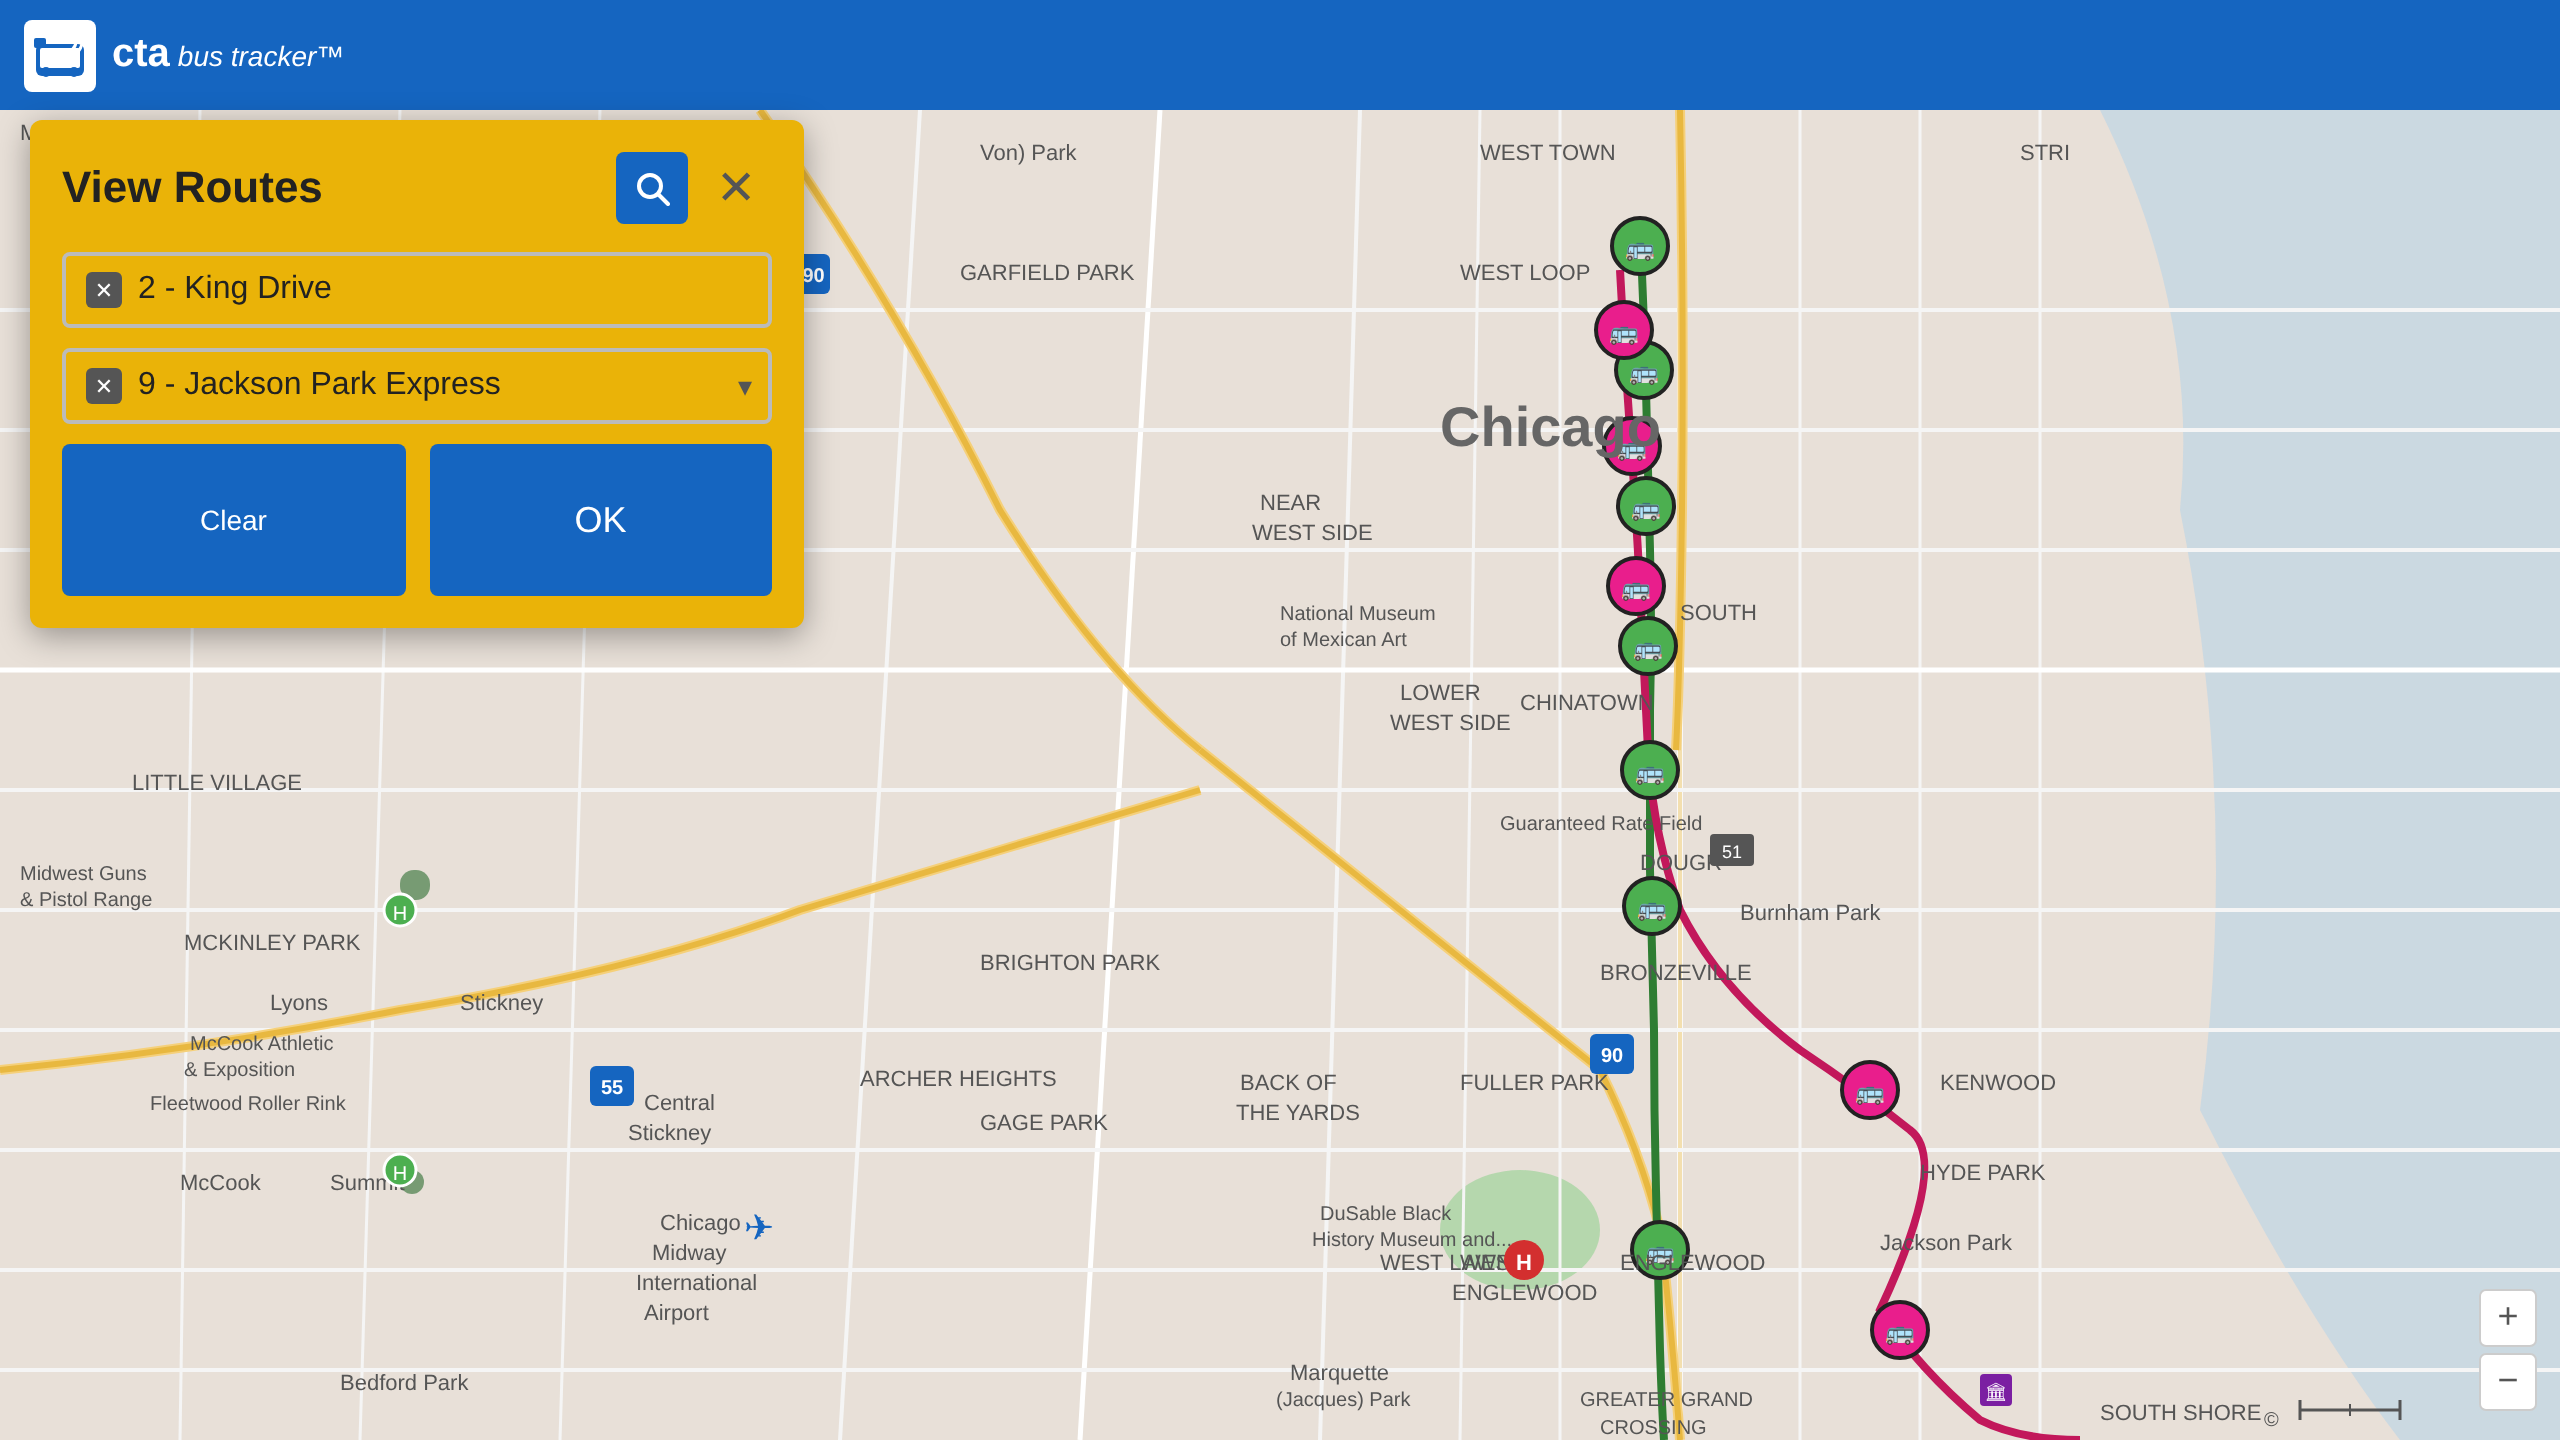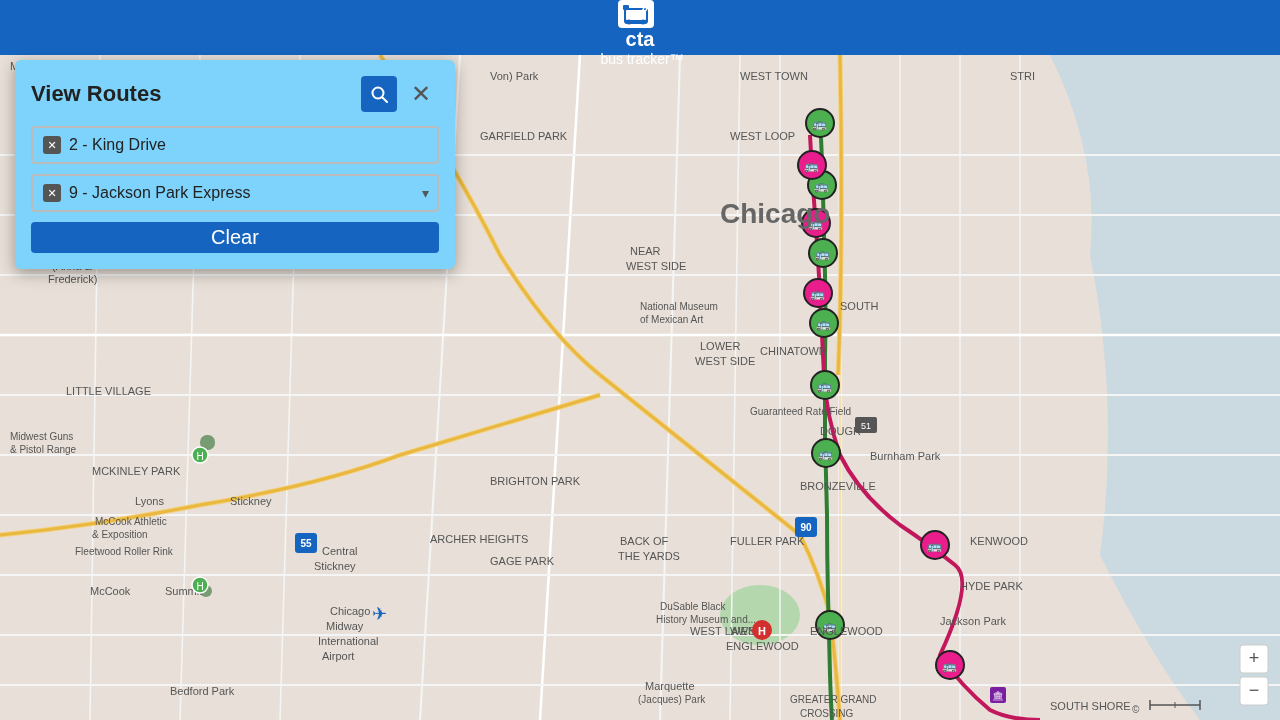--- a/index.html
+++ b/index.html
@@ -6,41 +6,41 @@
     body { width: 1280px; height: 720px; overflow: hidden; font-family: Arial, sans-serif; position: relative; }
 
     
     #header {
       position: absolute;
       top: 0; left: 0; right: 0;
       height: 55px;
       background: #1565C0;
       display: flex;
       align-items: center;
-      padding: 0 12px;
+      padding: 12px 12px;
       z-index: 100;
-      flex-direction: column;
     }
     #header .logo-icon {
       width: 36px; height: 36px;
       background: white;
       border-radius: 4px;
       margin-right: 8px;
       display: flex; align-items: center; justify-content: center;
       font-size: 18px; font-weight: bold; color: #1565C0;
     }
     #header .brand-text {
       color: white;
       font-size: 20px;
       font-weight: bold;
     }
     #header .brand-sub {
       color: white;
       font-size: 14px;
       margin-left: 4px;
+      font-style: italic;
     }
 
     
     #map-bg {
       position: absolute;
       top: 55px; left: 0; right: 0; bottom: 0;
       background: #e8e0d8;
       overflow: hidden;
     }
 
@@ -63,22 +63,22 @@
       font-weight: bold;
       z-index: 50;
       border-radius: 2px;
     }
 
     
     #routes-panel {
       position: absolute;
       top: 60px;
       left: 15px;
-      width: 440px;
-      background: #7dd3fc;
+      width: 387px;
+      background: #eab308;
       border-radius: 6px;
       box-shadow: 0 4px 16px rgba(0,0,0,0.35);
       z-index: 201;
       padding: 16px;
     }
 
     
     #routes-panel .panel-header {
       display: flex;
       align-items: center;
@@ -171,22 +171,22 @@
       display: flex;
       gap: 12px;
       margin-top: 4px;
     }
     .btn-clear {
       flex: 1;
       background: #1565C0;
       color: white;
       border: none;
       border-radius: 4px;
-      padding: 4px 0;
-      font-size: 20px;
+      padding: 30px 0;
+      font-size: 14px;
       cursor: pointer;
       font-weight: 500;
     }
     .btn-ok {
       flex: 1;
       background: #1565C0;
       color: white;
       border: none;
       border-radius: 4px;
       padding: 14px 0;
@@ -447,14 +447,15 @@
   </div>
 
   <div class="route-tag-2">
     <span class="tag-x">✕</span>
     <span>9 - Jackson Park Express</span>
     <span class="tag-arrow">▾</span>
   </div>
 
   <div class="panel-btns">
     <button class="btn-clear">Clear</button>
+    <button class="btn-ok">OK</button>
   </div>
 </div>
 
 </body></html>

